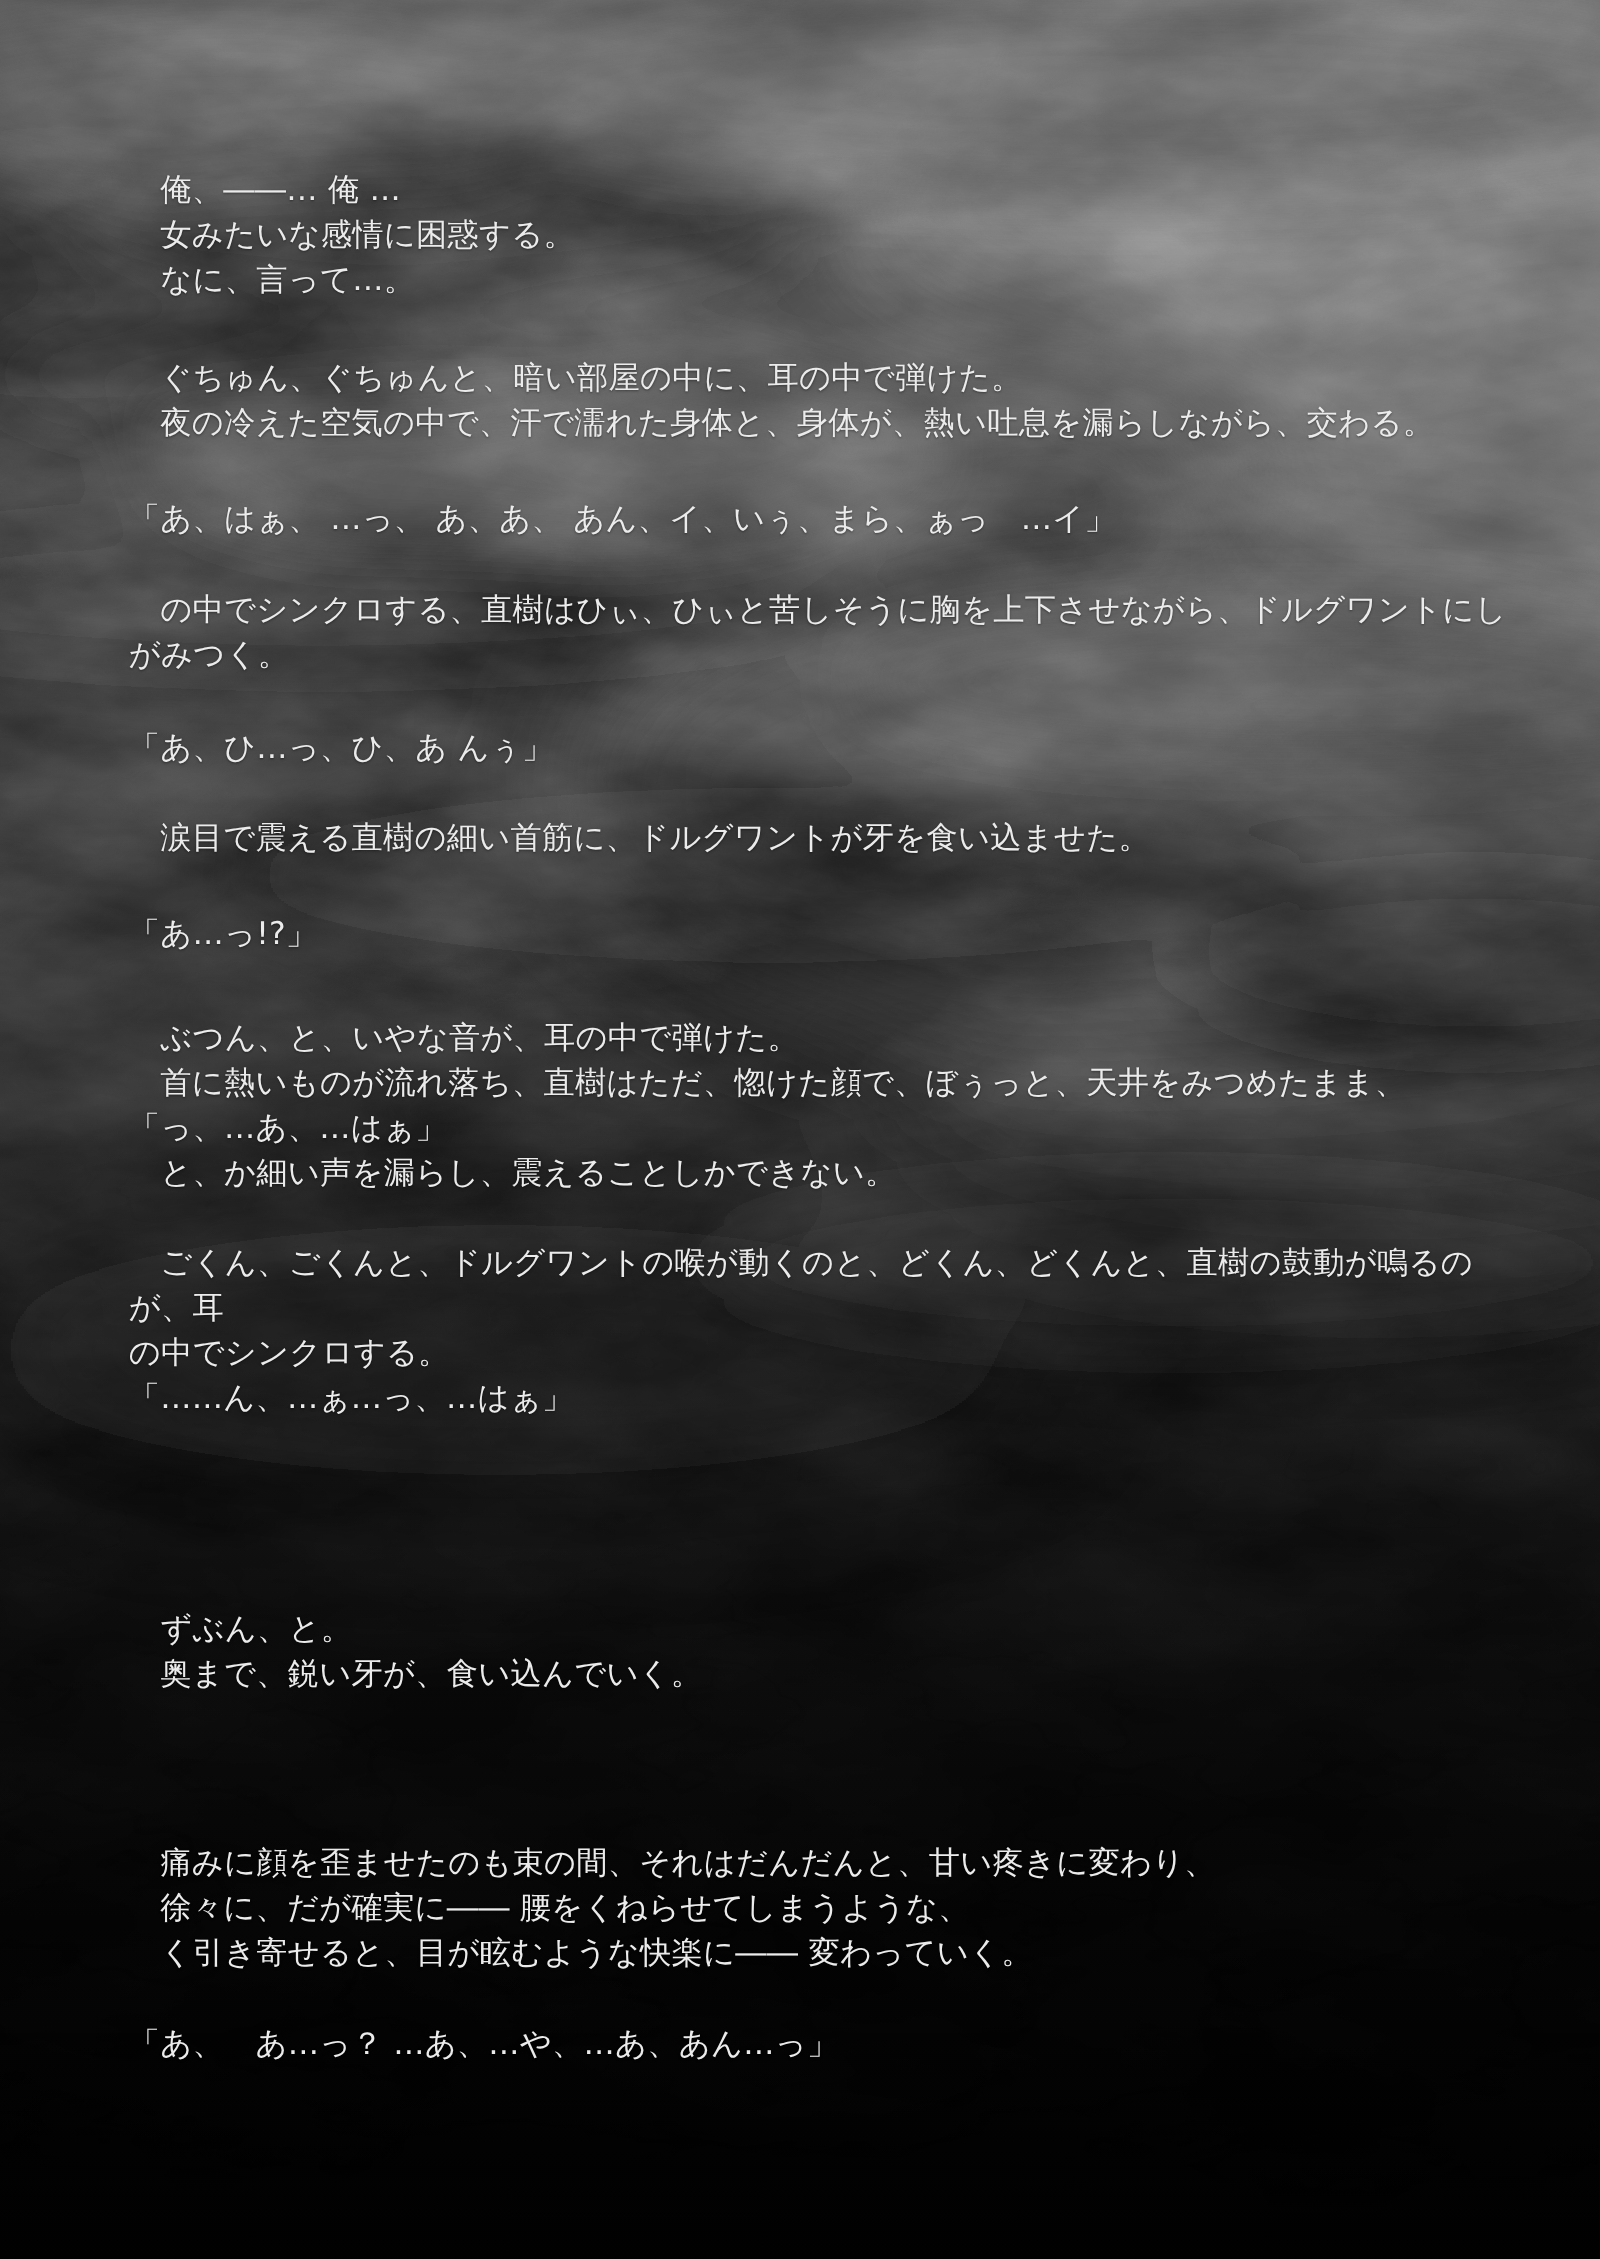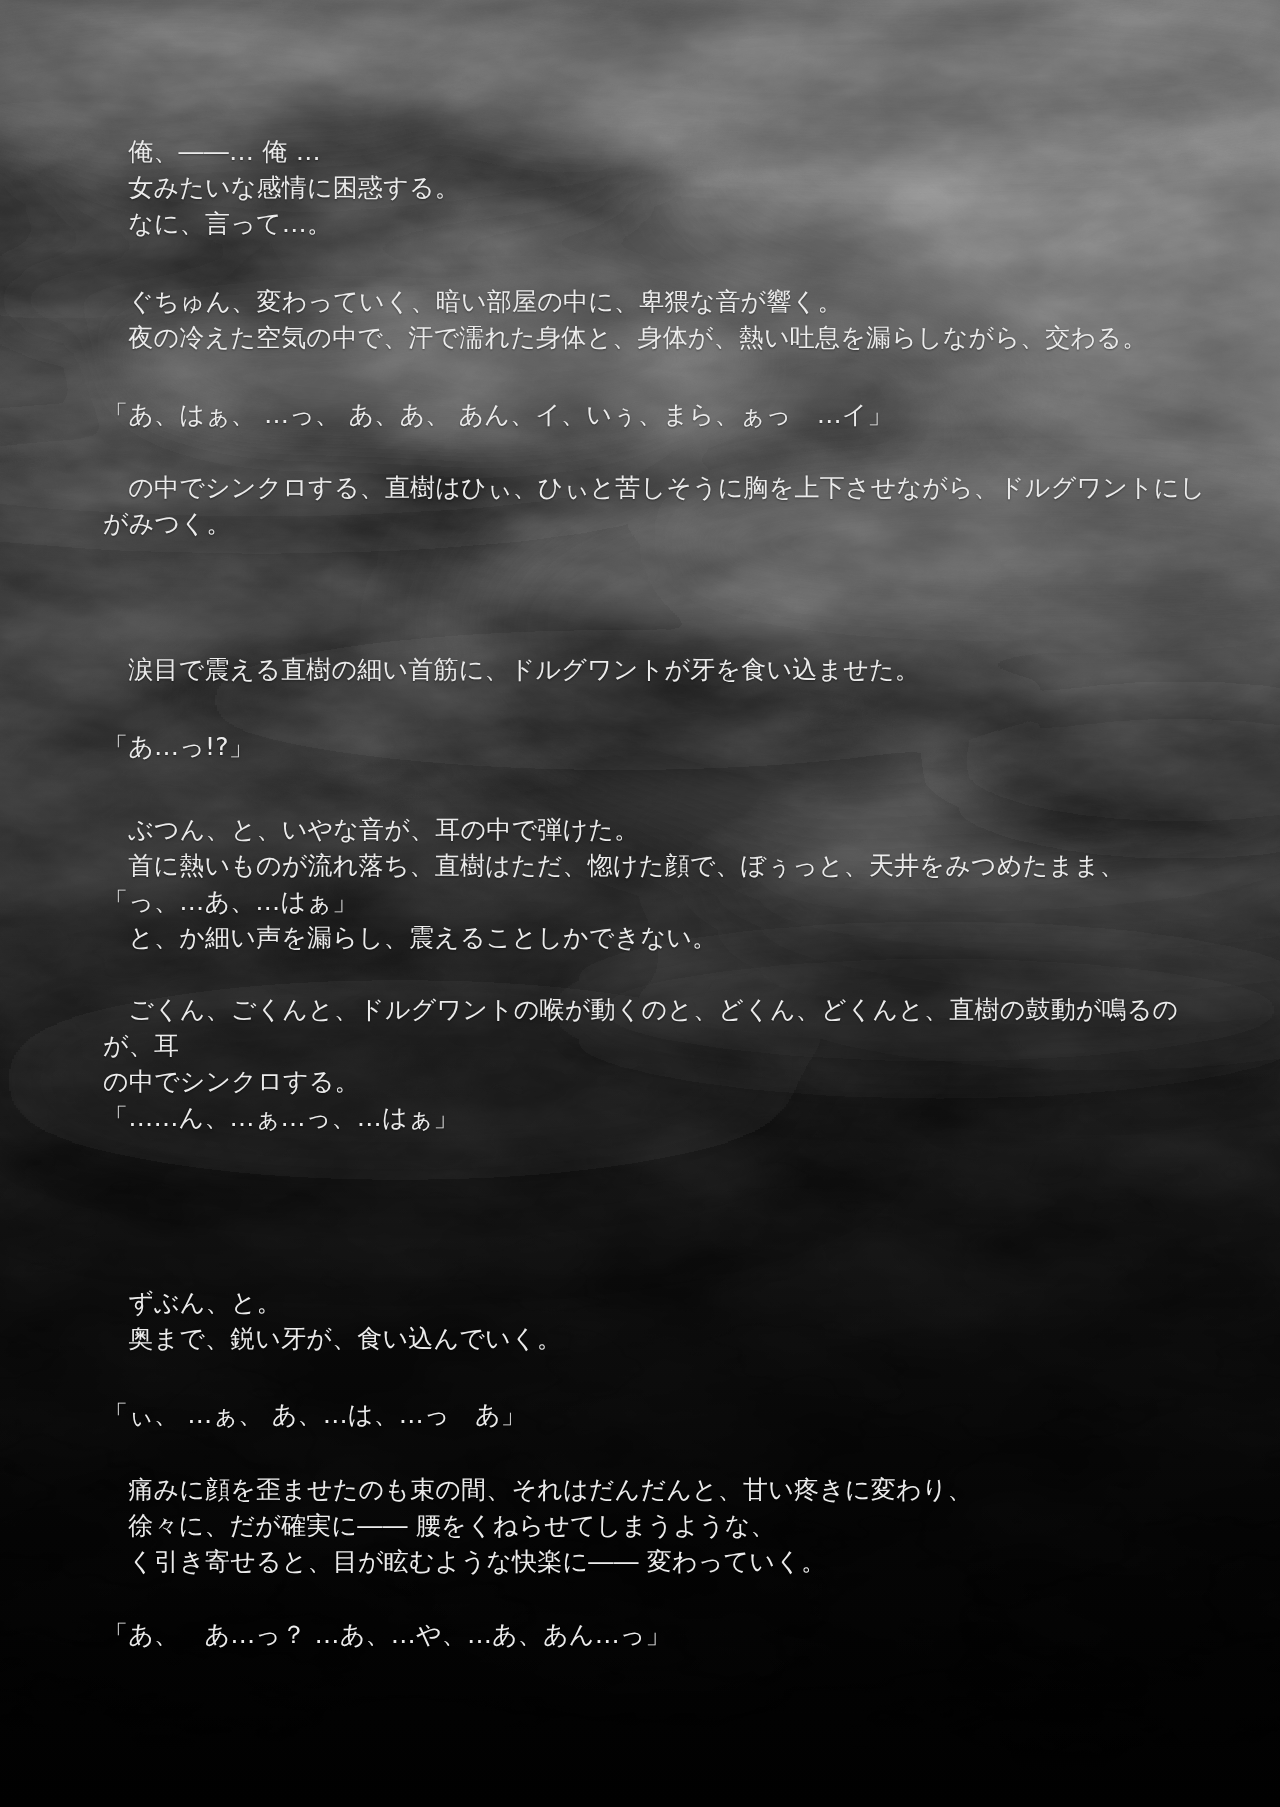--- a/index.html
+++ b/index.html
@@ -112,36 +112,36 @@
     </g>
 
     <rect width="1280" height="1807" filter="url(#cloudNoise)" mask="url(#fadeMask)" opacity="0.5"></rect>
     <rect width="1280" height="1807" filter="url(#darkNoise)" mask="url(#fadeMask)" opacity="0.45"></rect>
   </svg>
 
   <div class="text-layer">
     <div class="p" style="top:134px">　俺、――… 俺 …
 　女みたいな感情に困惑する。
 　なに、言って…。</div>
-    <div class="p" style="top:284px">　ぐちゅん、変わっていく、暗い部屋の中に、卑猥な音が響く。
+    <div class="p" style="top:284px">　ぐちゅん、ぐちゅんと、暗い部屋の中に、耳の中で弾けた。
 　夜の冷えた空気の中で、汗で濡れた身体と、身体が、熱い吐息を漏らしながら、交わる。</div>
     <div class="p" style="top:397px">「あ、はぁ、 …っ、 あ、あ、 あん、イ、いぅ、まら、ぁっ　…イ」</div>
     <div class="p" style="top:470px">　の中でシンクロする、直樹はひぃ、ひぃと苦しそうに胸を上下させながら、ドルグワントにし
 がみつく。</div>
+    <div class="p" style="top:580px">「あ、ひ…っ、ひ、あ んぅ」</div>
     <div class="p" style="top:652px">　涙目で震える直樹の細い首筋に、ドルグワントが牙を食い込ませた。</div>
     <div class="p" style="top:729px">「あ…っ!?」</div>
     <div class="p" style="top:812px">　ぶつん、と、いやな音が、耳の中で弾けた。
 　首に熱いものが流れ落ち、直樹はただ、惚けた顔で、ぼぅっと、天井をみつめたまま、
 「っ、…あ、…はぁ」
 　と、か細い声を漏らし、震えることしかできない。</div>
     <div class="p" style="top:992px">　ごくん、ごくんと、ドルグワントの喉が動くのと、どくん、どくんと、直樹の鼓動が鳴るのが、耳
 の中でシンクロする。</div>
     <div class="p" style="top:1100px">「……ん、…ぁ…っ、…はぁ」</div>
     <div class="p" style="top:1285px">　ずぶん、と。
 　奥まで、鋭い牙が、食い込んでいく。</div>
-    <div class="p" style="top:1397px">「ぃ、 …ぁ、 あ、…は、…っ　あ」</div>
     <div class="p" style="top:1472px">　痛みに顔を歪ませたのも束の間、それはだんだんと、甘い疼きに変わり、
 　徐々に、だが確実に―― 腰をくねらせてしまうような、
 　く引き寄せると、目が眩むような快楽に―― 変わっていく。</div>
     <div class="p" style="top:1617px">「あ、　あ…っ？ …あ、…や、…あ、あん…っ」</div>
   </div>
 
 </div>
 
 </body></html>

